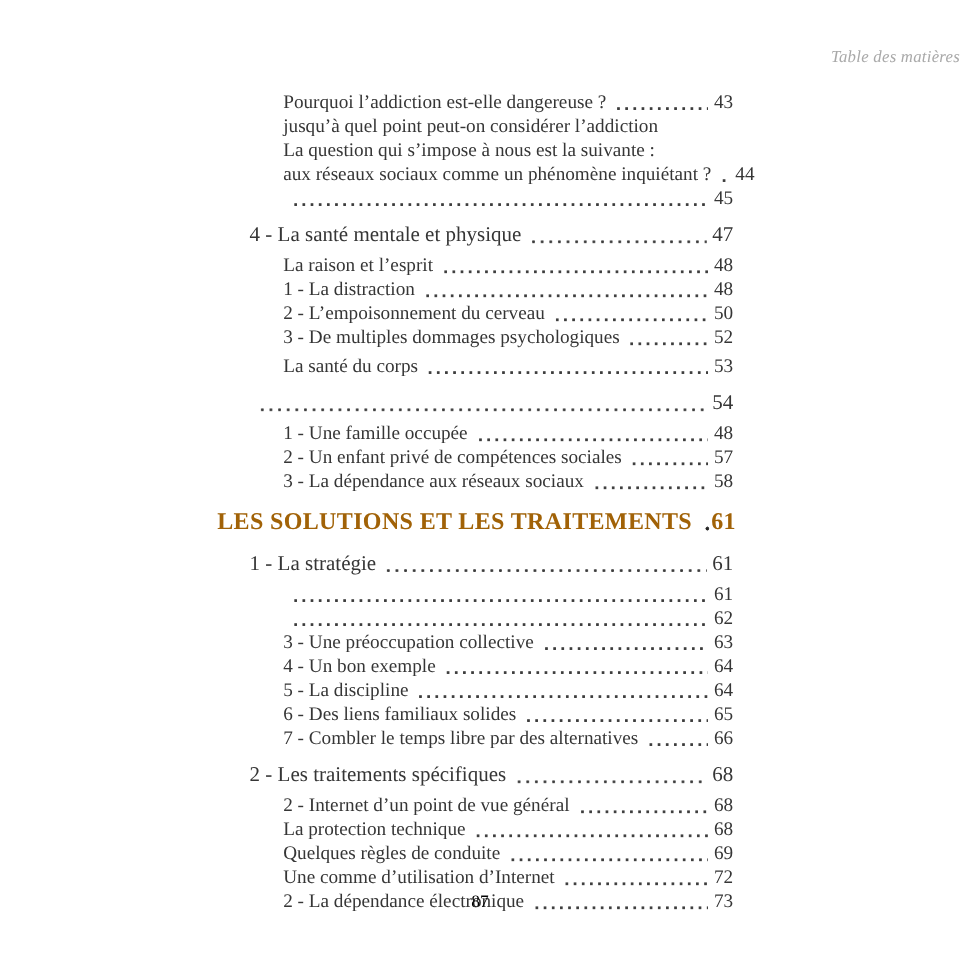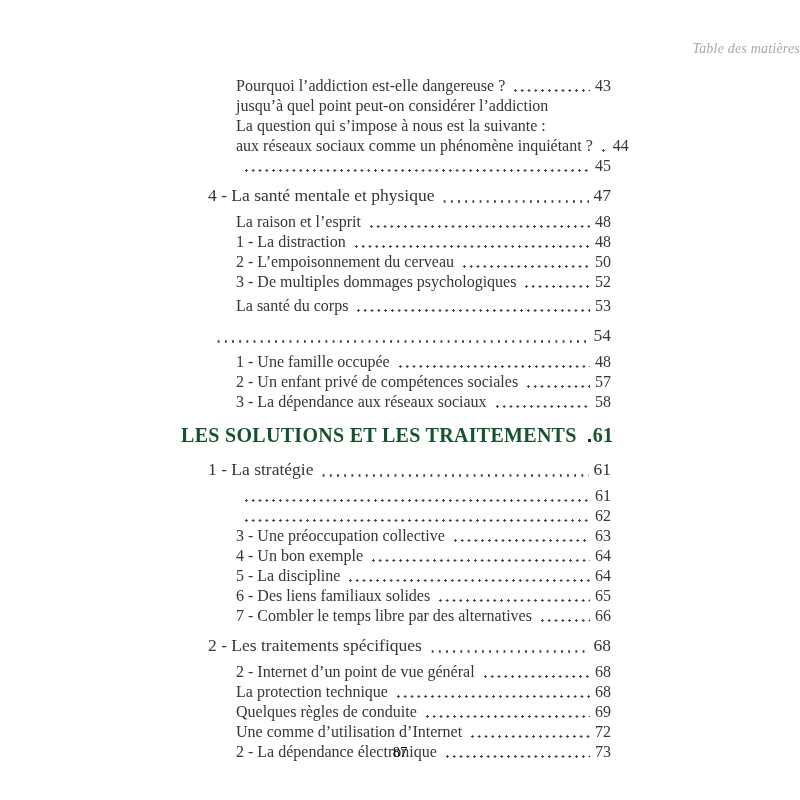--- a/index.html
+++ b/index.html
@@ -67,21 +67,21 @@
     background-size: 7.2px 7.2px;
     background-position: left 0px bottom 3px;
   }
   .heading {
     font-size: 20px;
     font-weight: bold;
     line-height: 30px;
     margin-top: 8px;
     margin-bottom: 6px;
     letter-spacing: 0.3px;
-    color: #14532d;
+    color: #a16207;
   }
   .heading .leader {
     background-image: radial-gradient(circle, #262626 1.5px, rgba(0,0,0,0) 1.8px);
     background-size: 9px 9px;
     background-position: left 2px bottom 5px;
     margin: 0 2px 0 6px;
   }
   .gap-sm { margin-top: 4px; }
   .footer {
     position: absolute;

